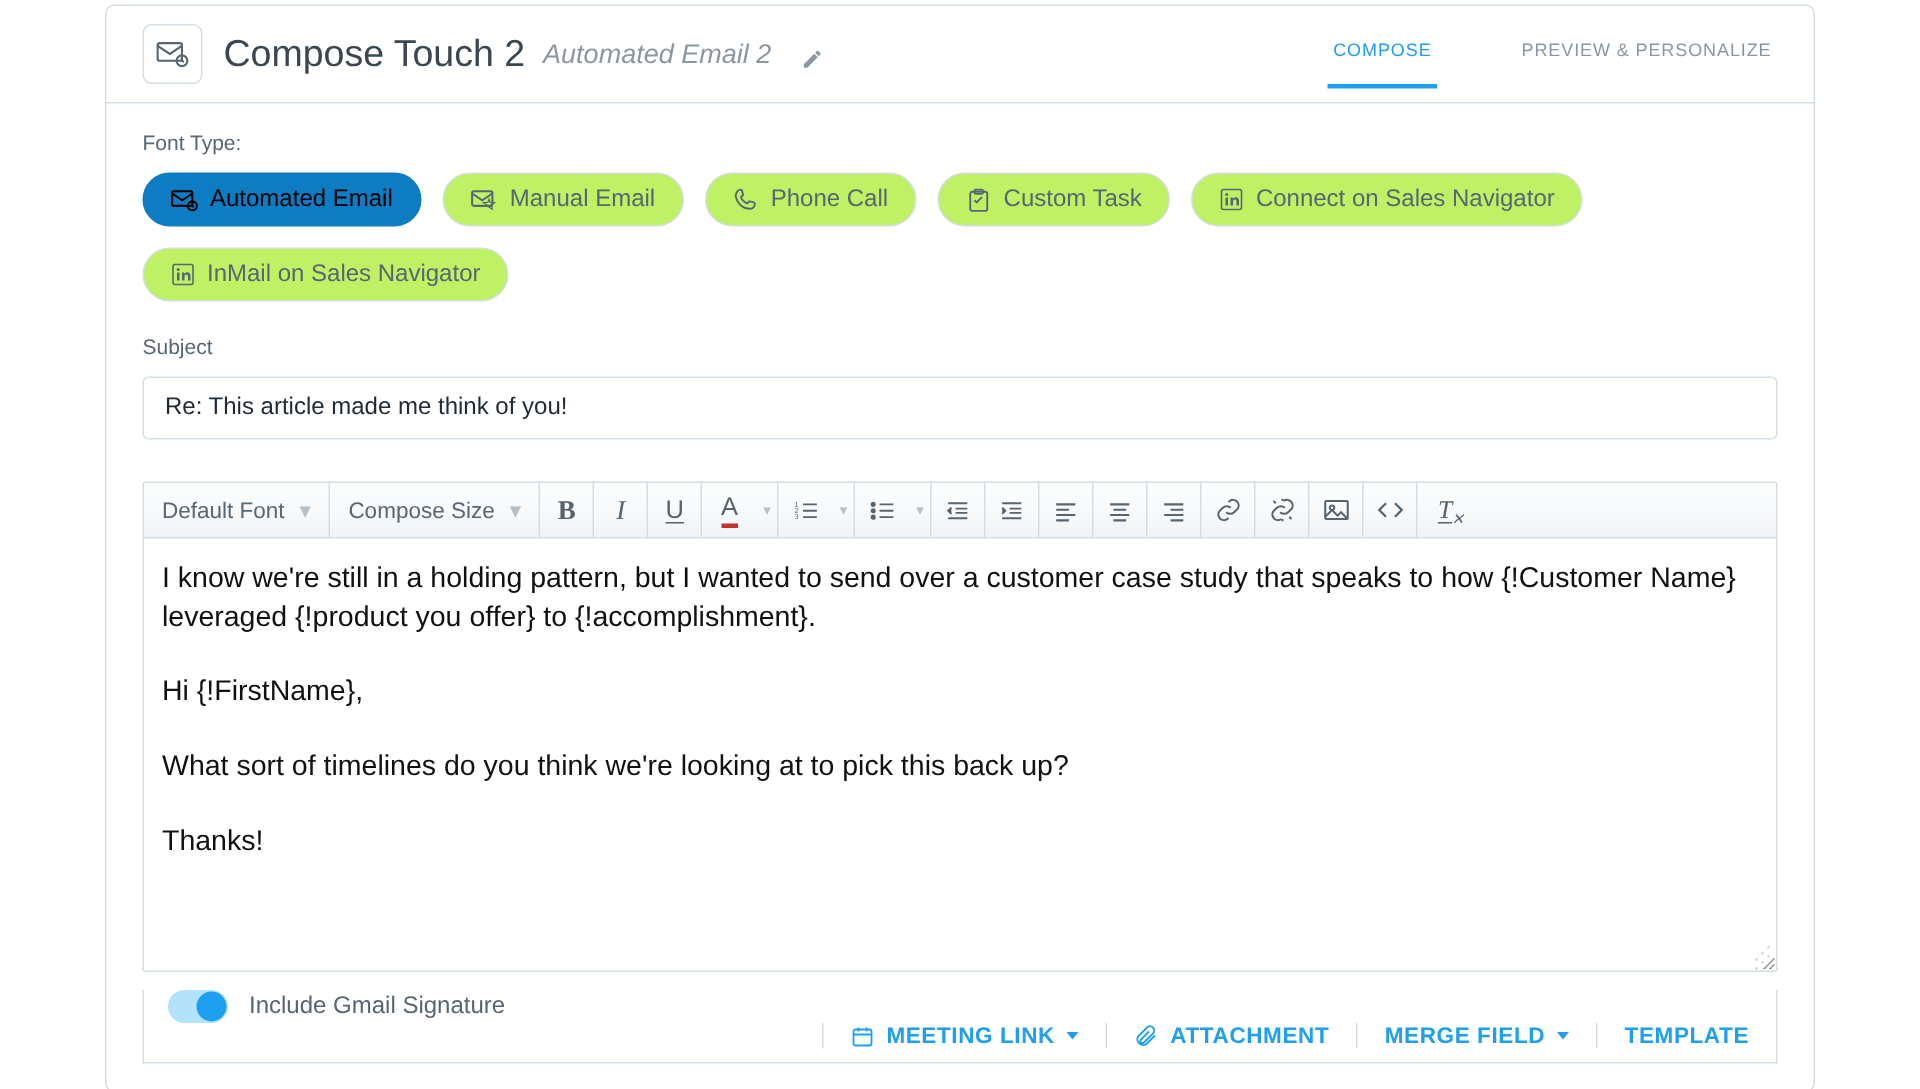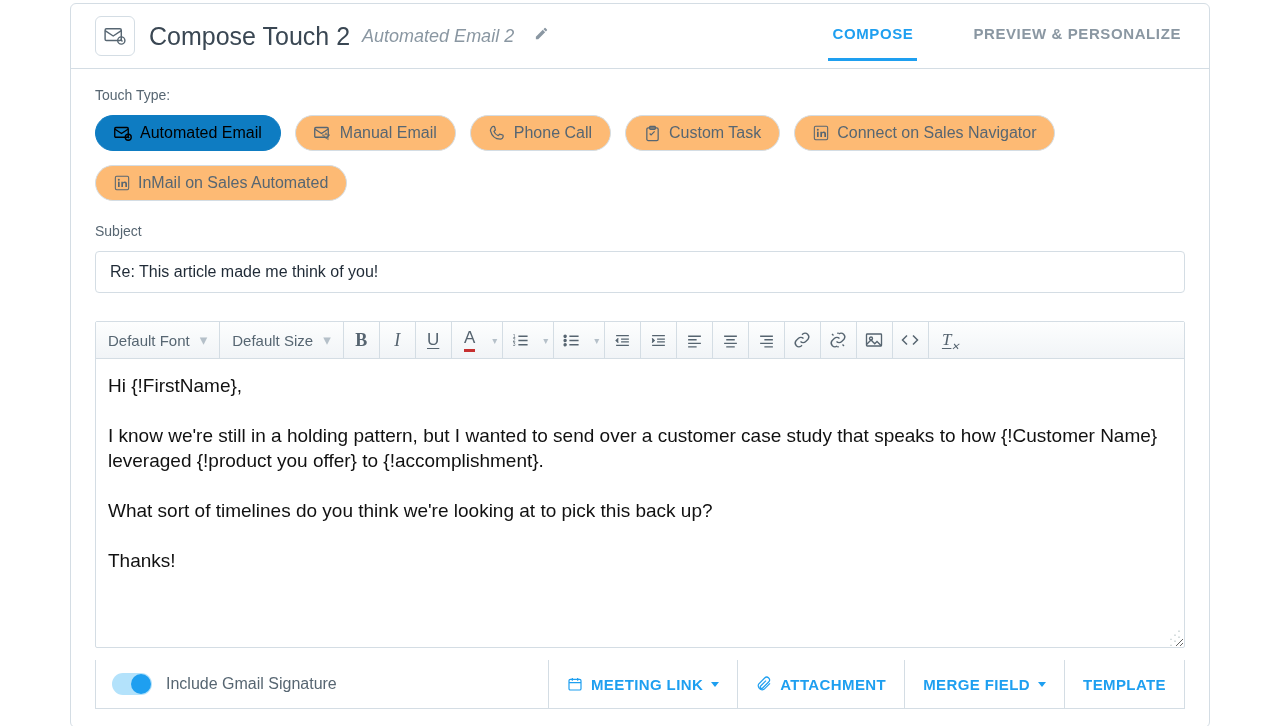--- a/index.html
+++ b/index.html
@@ -36,38 +36,38 @@
     border-radius:6px;
     display:flex;align-items:center;justify-content:center;
     color:var(--text-med);
     margin-right:14px;
   }
   .hdr-title{
     font-size:25px;font-weight:400;color:#3a4753;
   }
   .hdr-sub{
     font-size:18px;font-style:italic;color:var(--text-light);margin-left:12px;
-    display:flex;align-items:flex-start;gap:20px;
+    display:flex;align-items:flex-end;gap:20px;
   }
   .tabs{margin-left:auto;display:flex;gap:52px;}
   .tab{
-    font-size:15px;letter-spacing:.6px;font-weight:700;
+    font-size:12px;letter-spacing:.6px;font-weight:400;
     color:var(--text-light);padding:0 4px 16px 4px;margin-bottom:-13px;
     cursor:pointer;
   }
   .tab.active{color:var(--accent);border-bottom:3px solid var(--accent);}
   
   .body{padding:18px 24px 0 24px;}
   .lbl{font-size:14px;color:var(--text-med);margin-bottom:12px;}
   .chips{display:flex;gap:14px;flex-wrap:wrap;margin-bottom:22px;}
   .chip{
     display:inline-flex;align-items:center;gap:8px;
     border:1px solid var(--border);border-radius:22px;
     padding:8px 18px;font-size:16px;color:var(--text-med);
-    cursor:pointer;background:#fdba74;white-space:nowrap;
+    cursor:pointer;background:#bef264;white-space:nowrap;
   }
   .chip.active{background:var(--accent-dark);border-color:var(--accent-dark);color:#000000;}
   .chip svg,.chip .ico{display:inline-flex;}
   .subject-input{
     width:100%;box-sizing:border-box;
     border:1px solid var(--border);border-radius:4px;
     padding:11px 14px;font-size:16px;color:#1f2a36;
   }
   
   .editor-wrap{margin:28px 24px 12px 24px;border:1px solid var(--border);border-radius:2px;}
@@ -103,20 +103,21 @@
   .resize-handle{
     position:absolute;right:3px;bottom:3px;
     color:#c2cdce;font-size:12px;line-height:6px;pointer-events:none;
   }
   
   .footer{
     margin:0 24px 18px 24px;
     border:1px solid var(--border);border-top:none;
     display:flex;align-items:stretch;height:48px;
     background:#fff;
+    flex-direction:column;
   }
   .toggle-wrap{display:flex;align-items:center;gap:14px;padding:0 16px;color:var(--text-med);font-size:16px;}
   .toggle{
     width:40px;height:22px;border-radius:11px;background:#b3e2fb;position:relative;cursor:pointer;
   }
   .toggle .knob{
     position:absolute;right:1px;top:1px;width:20px;height:20px;border-radius:50%;
     background:var(--accent);
   }
   .footer-actions{margin-left:auto;display:flex;}
@@ -154,21 +155,21 @@
       </span>
     </div>
     <div class="tabs">
       <div class="tab active">COMPOSE</div>
       <div class="tab">PREVIEW &amp; PERSONALIZE</div>
     </div>
   </div>
 
   <div class="body">
 
-    <div class="lbl">Touch Type:</div>
+    <div class="lbl">Font Type:</div>
     <div class="chips">
       <div class="chip active">
         <span class="ico">
           <svg width="18" height="15" viewBox="0 0 24 20" fill="none" stroke="currentColor" stroke-width="1.8">
               <rect x="1" y="2" width="18" height="13" rx="1.5"></rect>
               <path d="M1 4l9 6 9-6"></path>
               <circle cx="19" cy="15" r="4"></circle>
               <path d="M19 13v2l1.4 1"></path>
             </svg>
         </span>
@@ -215,39 +216,39 @@
       </div>
       <div class="chip">
         <span class="ico">
           <svg width="16" height="16" viewBox="0 0 24 24" fill="currentColor">
               <rect x="2" y="2" width="20" height="20" rx="2" fill="none" stroke="currentColor" stroke-width="1.6"></rect>
               <rect x="6" y="10" width="2.5" height="8"></rect>
               <circle cx="7.2" cy="7" r="1.5"></circle>
               <path d="M11 10h2.3v1.3c.7-1 1.8-1.6 3-1.6 2.2 0 3.2 1.4 3.2 3.8V18h-2.5v-3.9c0-1.2-.5-2-1.6-2-1 0-1.9.7-1.9 2.2V18H11z"></path>
             </svg>
         </span>
-        <span>InMail on Sales Automated</span>
+        <span>InMail on Sales Navigator</span>
       </div>
     </div>
 
     <div class="lbl">Subject</div>
     <input class="subject-input" value="Re: This article made me think of you!" style="">
   </div>
 
   <div class="editor-wrap">
     <div class="toolbar">
       <div class="grp">
         <div class="sel">
           <span>Default Font</span>
           <span class="caret">▾</span>
         </div>
       </div>
       <div class="grp">
         <div class="sel">
-          <span>Default Size</span>
+          <span>Compose Size</span>
           <span class="caret">▾</span>
         </div>
       </div>
       <button class="tl" title="Bold">
           <b style="font-family:Georgia,serif;font-size:18px;">B</b>
         </button>
       <button class="tl" title="Italic">
           <i style="font-family:Georgia,serif;font-size:18px;">I</i>
         </button>
       <button class="tl" title="Underline">
@@ -328,22 +329,22 @@
         <svg width="18" height="14" viewBox="0 0 24 18" fill="none" stroke="currentColor" stroke-width="2">
             <path d="M8 3L2 9l6 6M16 3l6 6-6 6"></path>
           </svg>
       </button>
       <button class="tl">
         <span style="position:relative;font-style:italic;font-family:Georgia,serif;"><span class="u">T</span><sub style="font-size:10px;position:absolute;bottom:-2px;right:-8px;">✕</sub></span>
       </button>
     </div>
 
     <div class="editor-body" contenteditable="true" style="">
+      <p>I know we're still in a holding pattern, but I wanted to send over a customer case study that speaks to how {!Customer Name} leveraged {!product you offer} to {!accomplishment}.</p>
       <p>Hi {!FirstName},</p>
-      <p>I know we're still in a holding pattern, but I wanted to send over a customer case study that speaks to how {!Customer Name} leveraged {!product you offer} to {!accomplishment}.</p>
       <p>What sort of timelines do you think we're looking at to pick this back up?</p>
       <p>Thanks!</p>
       <div class="resize-handle">⋰<br>⋰</div>
     </div>
   </div>
 
   <div class="footer">
     <div class="toggle-wrap">
       <div class="toggle">
           <div class="knob"></div>

